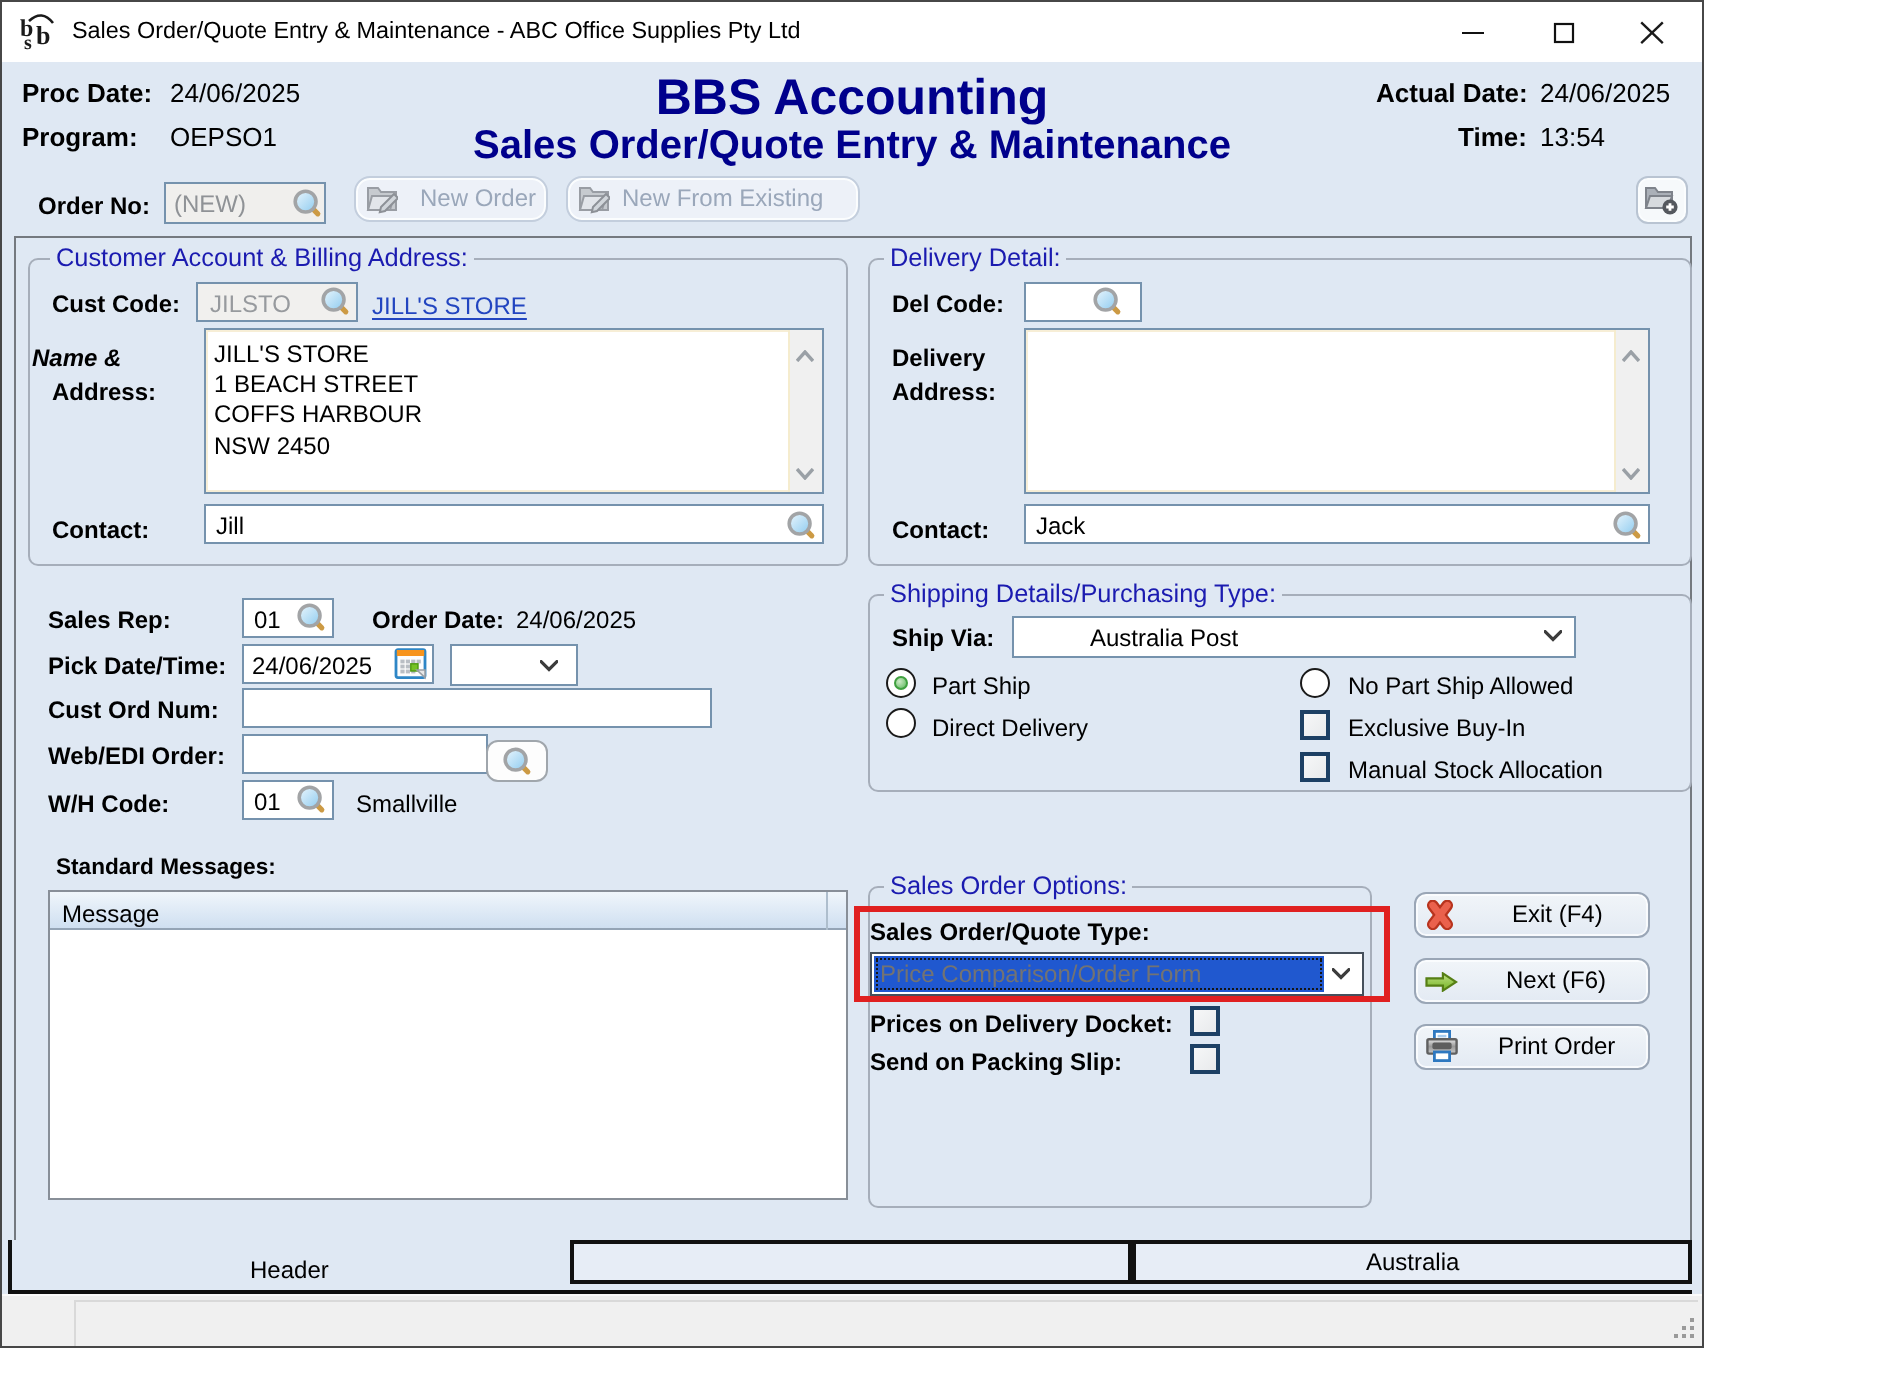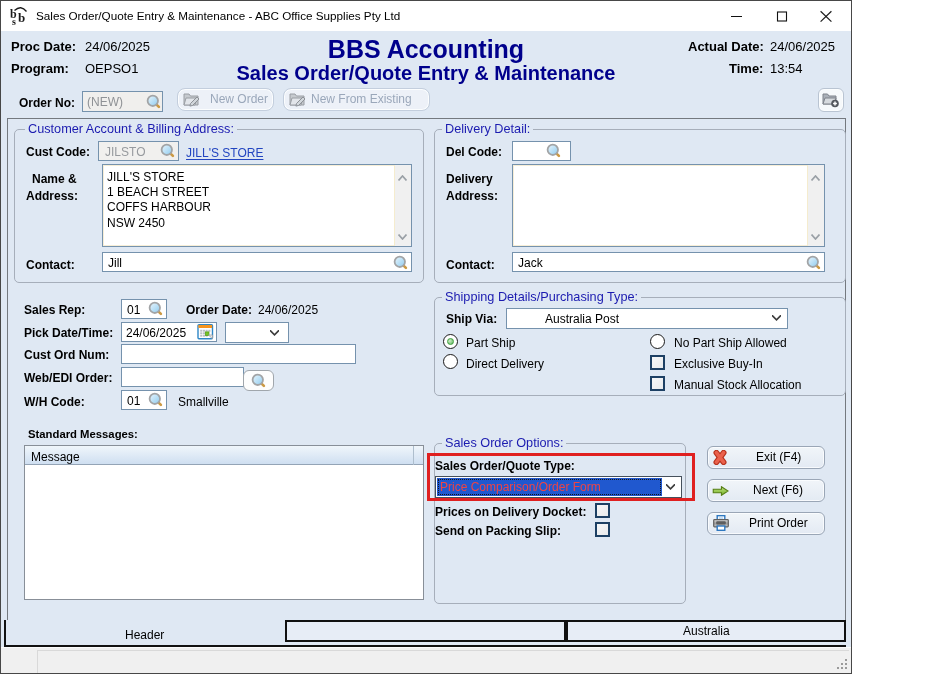--- a/index.html
+++ b/index.html
@@ -147,21 +147,21 @@
 
 <div class="grp" style="left:14px;top:129px;width:410px;height:154px;"></div>
 <div class="grptitle" style="left:25px;top:122px;">Customer Account &amp; Billing Address:</div>
 <div class="lbl" style="left:26px;top:145px;">Cust Code:</div>
 <div class="field" style="left:98px;top:141px;width:81px;height:20px;background:#f1f0ee;"></div>
 <div class="txt" style="left:105px;top:145px;color:#979a9e;">JILSTO</div>
 <svg class="ic" style="left:159px;top:142px" width="17" height="17" viewBox="0 0 17 17">
     <use href="#magn"></use>
   </svg>
 <div class="val" style="left:186px;top:146px;color:#2245c0;text-decoration:underline;text-underline-offset:2px;">JILL'S STORE</div>
-<div class="lbl" style="left:32px;top:172px;">Name &amp;</div>
+<div class="lbl" style="left:16px;top:172px;font-style:italic;">Name &amp;</div>
 <div class="lbl" style="left:26px;top:189px;">Address:</div>
 <div class="field" style="left:102px;top:164px;width:310px;height:83px;box-shadow:inset 0 0 0 1px #f7eed6;"></div>
 <div class="txt" style="left:107px;top:170px;line-height:15.2px;">JILL'S STORE<br>1 BEACH STREET<br>COFFS HARBOUR<br>NSW 2450</div>
 <div class="abs" style="left:394px;top:165px;width:17px;height:81px;background:#f0f0f0;border-left:1px solid #f5ecce;"></div>
 <svg class="ic" style="left:398px;top:175px" width="9" height="6" viewBox="0 0 9 6">
     <path d="M0.5 5.5 L4.5 1 L8.5 5.5" fill="none" stroke="#9aa0a6" stroke-width="1.7"></path>
   </svg>
 <svg class="ic" style="left:398px;top:234px" width="9" height="6" viewBox="0 0 9 6">
     <path d="M0.5 0.5 L4.5 5 L8.5 0.5" fill="none" stroke="#9aa0a6" stroke-width="1.7"></path>
   </svg>
@@ -254,21 +254,21 @@
 <div class="abs" style="left:24px;top:445px;width:400px;height:155px;background:#fff;border:1px solid #888f98;"></div>
 <div class="abs" style="left:25px;top:446px;width:398px;height:19px;background:linear-gradient(#f0f6fb,#cfdff1);border-bottom:1px solid #94a4b6;"></div>
 <div class="abs" style="left:413px;top:446px;width:1px;height:19px;background:#aebecd;"></div>
 <div class="txt" style="left:31px;top:450px;">Message</div>
 
 <div class="grp" style="left:434px;top:443px;width:252px;height:161px;"></div>
 <div class="grptitle" style="left:442px;top:436px;">Sales Order Options:</div>
 <div class="lbl" style="left:435px;top:459px;">Sales Order/Quote Type:</div>
 <div class="abs" style="left:435px;top:476px;width:247px;height:22px;background:#fff;border:1px solid #45505c;"></div>
 <div class="abs" style="left:437px;top:478px;width:225px;height:18px;background:#2058cf;outline:1px dotted #151515;outline-offset:-2px;"></div>
-<div class="txt" style="left:440px;top:480px;color:#ef4444;">Price Comparison/Order Form</div>
+<div class="txt" style="left:440px;top:480px;color:#737373;">Price Comparison/Order Form</div>
 <svg class="ic" style="left:666px;top:484px" width="9" height="6" viewBox="0 0 9 5.5">
     <use href="#chev"></use>
   </svg>
 <div class="lbl" style="left:435px;top:505px;">Prices on Delivery Docket:</div>
 <div class="chk" style="left:595px;top:503px;"></div>
 <div class="lbl" style="left:435px;top:524px;">Send on Packing Slip:</div>
 <div class="chk" style="left:595px;top:522px;"></div>
 
 <div class="abs" style="left:427px;top:453px;width:268px;height:48px;border:3px solid #e02020;"></div>
 

